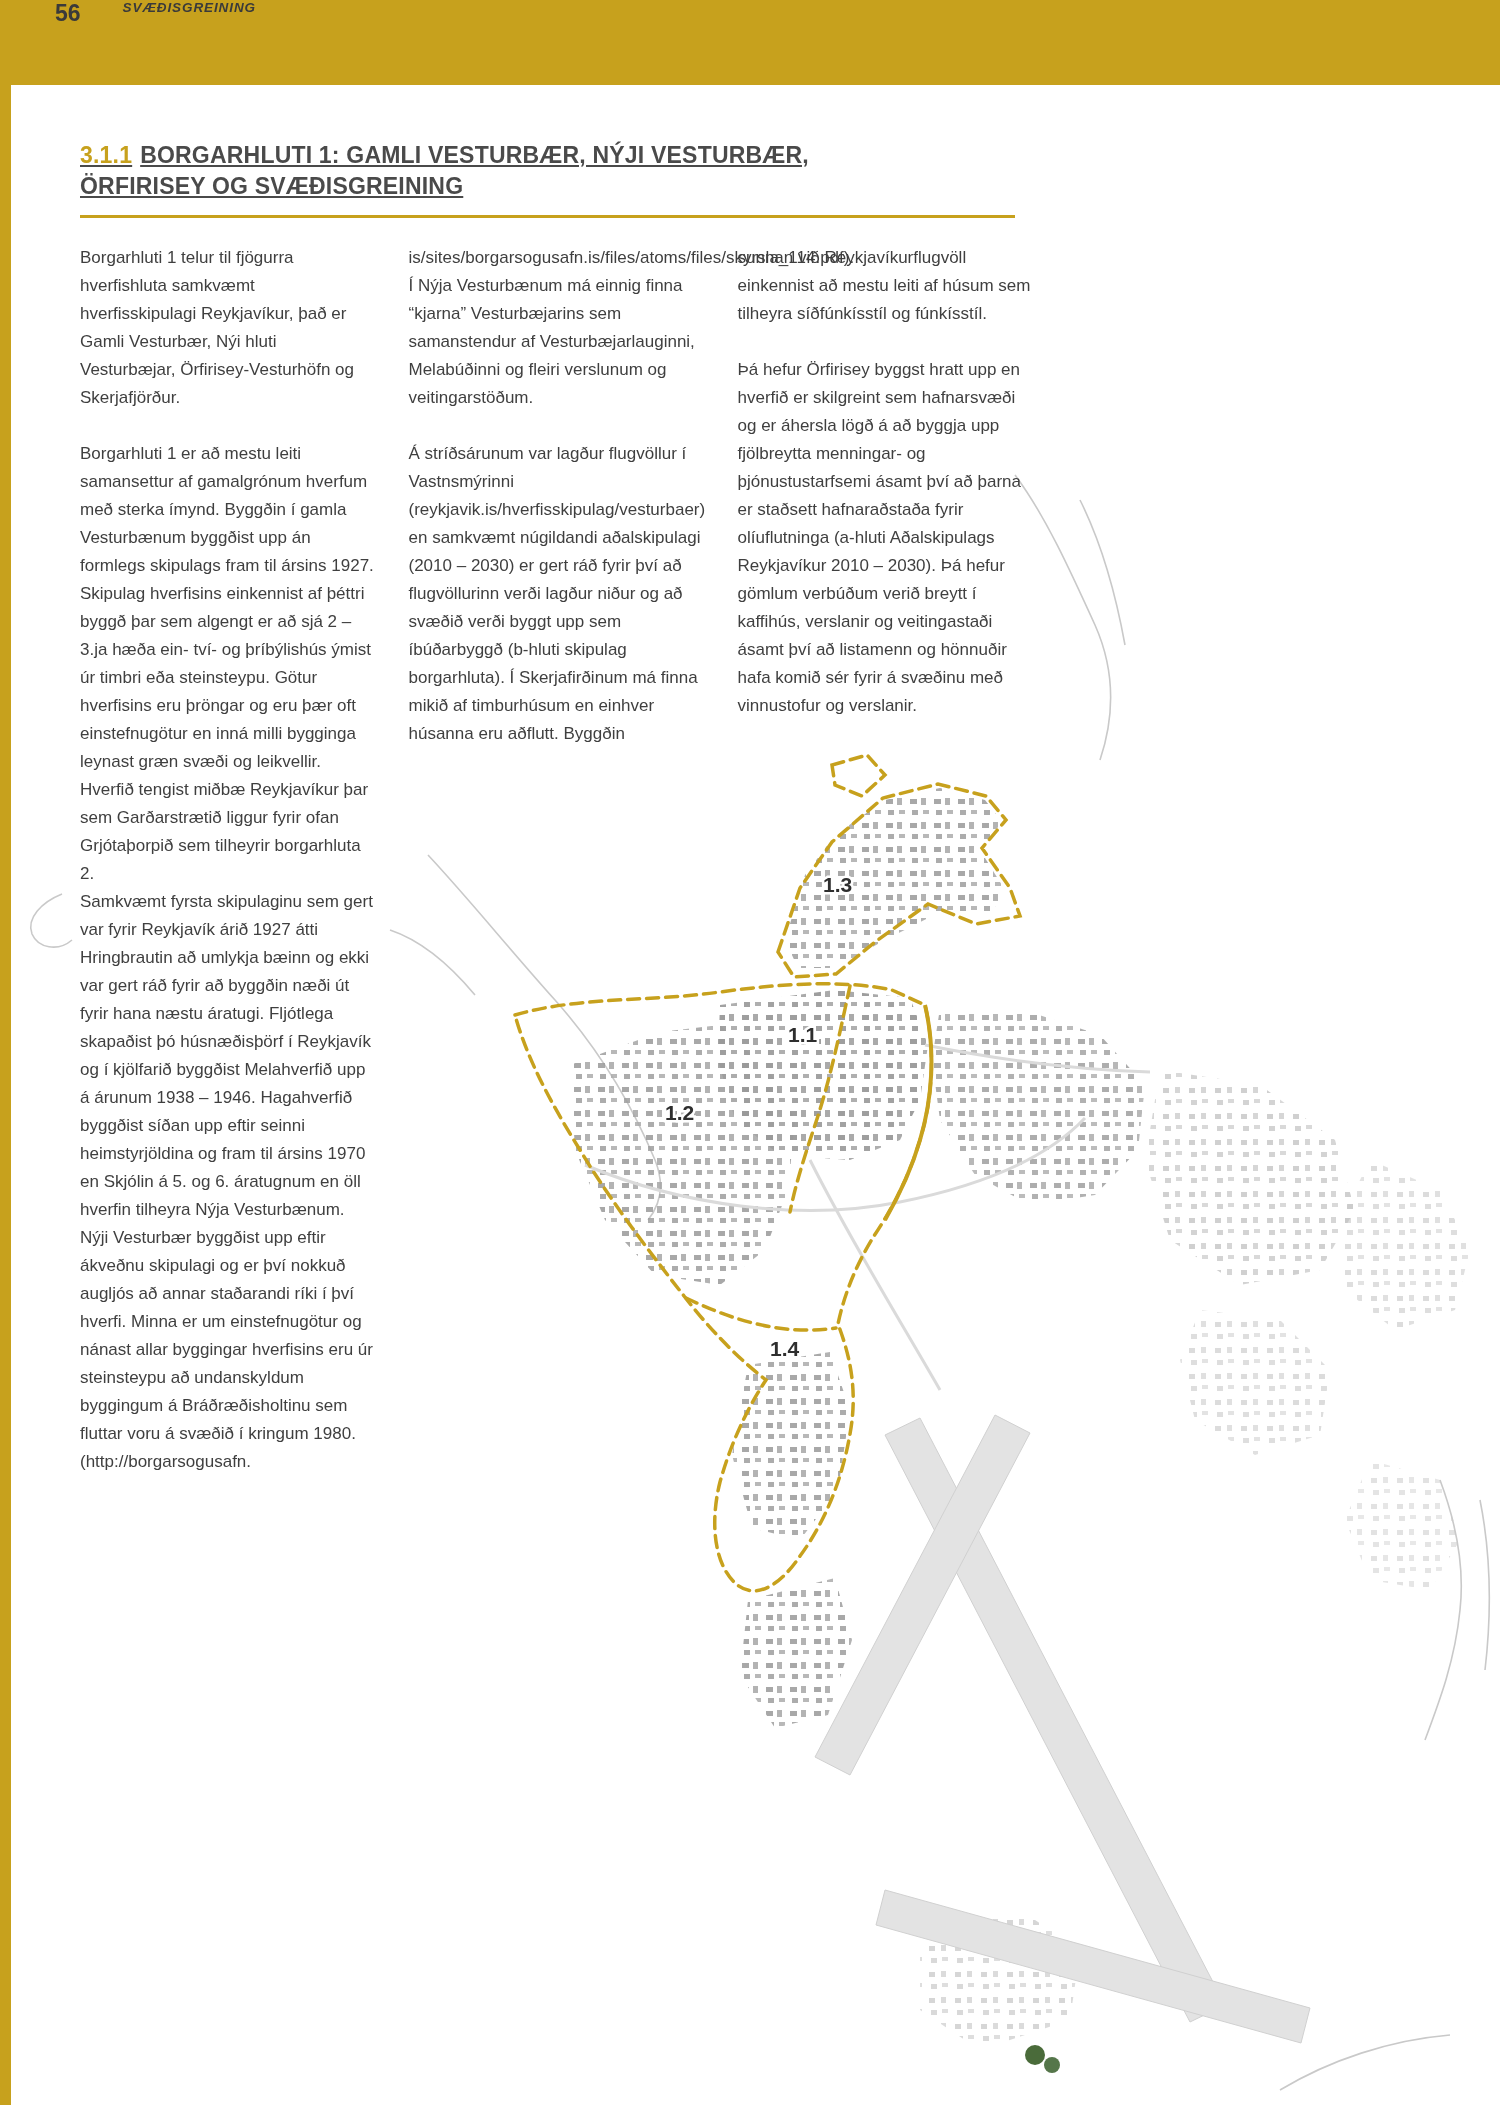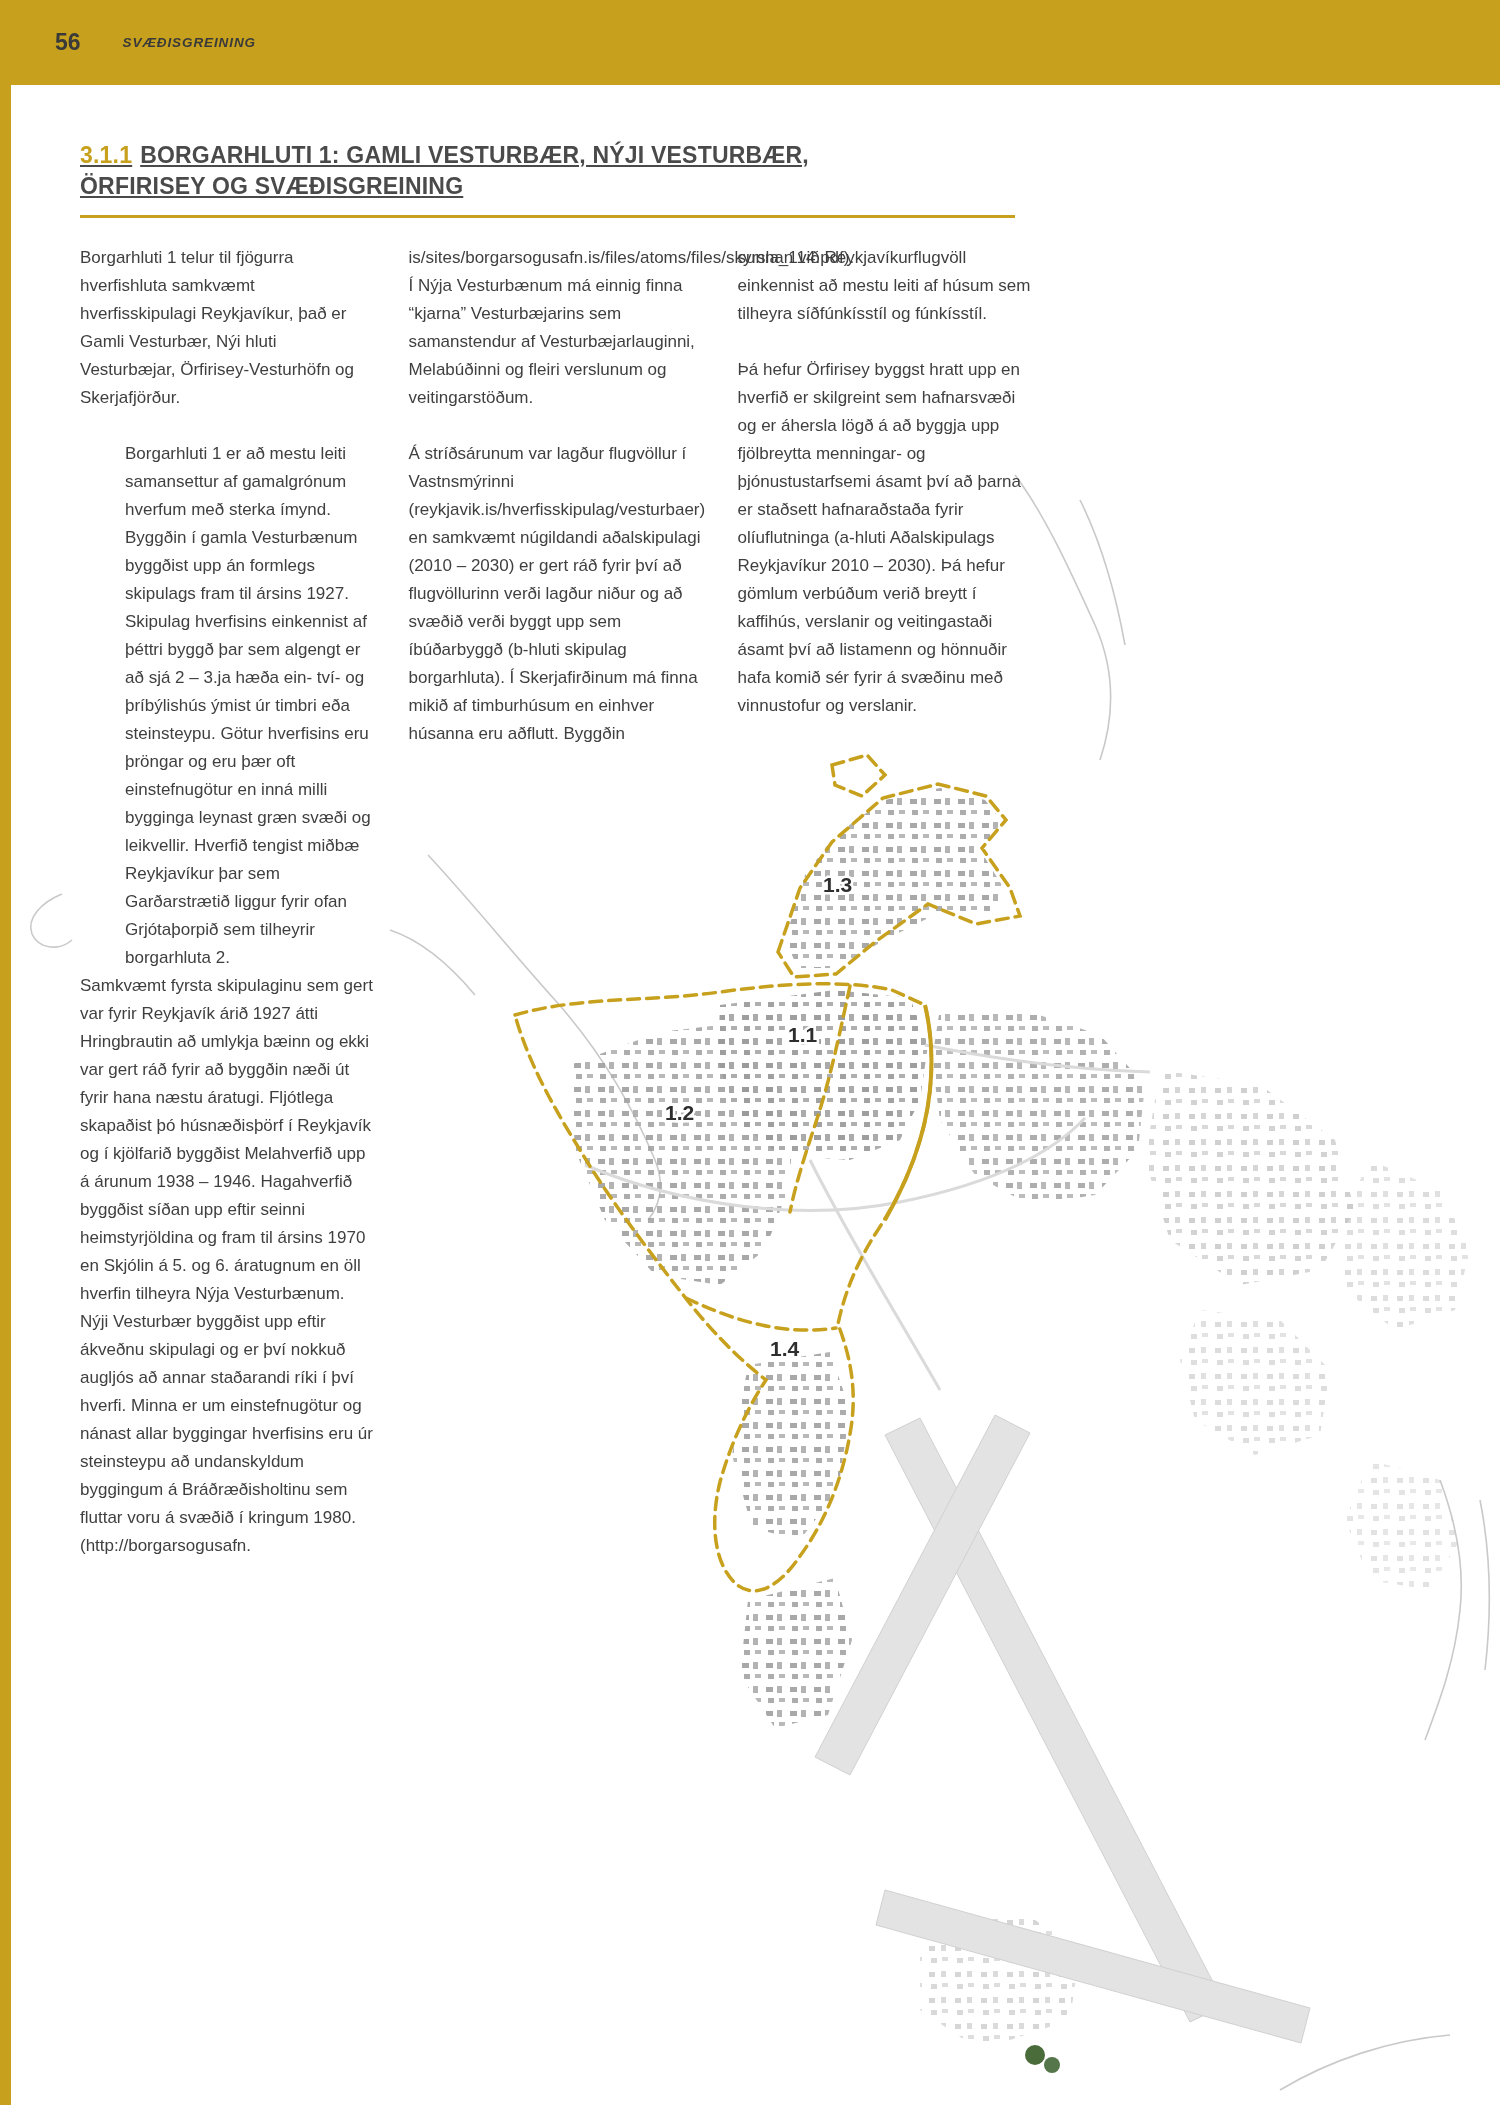--- a/index.html
+++ b/index.html
@@ -4,38 +4,38 @@
 <style>
   :root { --accent:#C7A11D; --text:#3F3F3F; }
   * { margin:0; padding:0; box-sizing:border-box; }
   html,body { background:#ffffff; }
   body {
     width:1500px; height:2105px; position:relative; overflow:hidden;
     font-family:"Liberation Sans", sans-serif; color:var(--text);
   }
   .top-bar {
     position:absolute; top:0; left:0; width:1500px; height:85px;
-    background:var(--accent); display:flex; align-items:center; z-index:3;
+    background:var(--accent); display:flex; align-items:flex-start; z-index:3;
   }
   .page-num { font-size:23px; font-weight:bold; color:#3a3a3a; margin-left:55px; }
   .running-header { font-size:13.5px; font-weight:bold; letter-spacing:.9px; margin-left:42px; color:#3a3a3a;font-style:italic; }
   .left-strip { position:absolute; left:0; top:0; width:11px; height:2105px; background:var(--accent); z-index:3; }
 
   .map { position:absolute; left:380px; top:460px; width:1120px; height:1645px; z-index:0; }
   .coast-sketch { position:absolute; left:18px; top:888px; z-index:0; }
 
   .content { position:absolute; left:80px; top:140px; width:1390px; z-index:1; }
   .heading { font-size:23px; line-height:31px; font-weight:bold; color:#4a4a4a; letter-spacing:.2px;text-decoration:underline; }
   .h-num { color:var(--accent); margin-right:8px; }
   .rule { width:935px; height:3px; background:var(--accent); margin-top:13px; }
 
   .cols { display:flex; gap:33px; margin-top:26px; width:953px;justify-content:center; }
   .col { width:296px; font-size:17px; line-height:28px; color:var(--text); }
   .col p { margin:0 0 28px 0; }
-  .col p.tight { margin-bottom:0;margin-left:45px; }
+  .col p.tight { margin-bottom:0; }
 
   .map-label {
     font-size:21px; font-weight:bold; fill:#2e2e2e;
     font-family:"Liberation Sans", sans-serif;
     stroke:#ffffff; stroke-width:5px; paint-order:stroke;
   }
   .boundary { fill:none; stroke:var(--accent); stroke-width:3.5; stroke-dasharray:12 7; stroke-linecap:round; }
   .boundary-solid { fill:none; stroke:var(--accent); stroke-width:4; }
   .coast { fill:none; stroke:#c9c9c9; stroke-width:1.6; }
   .road { fill:none; stroke:#dadada; stroke-width:3; }

